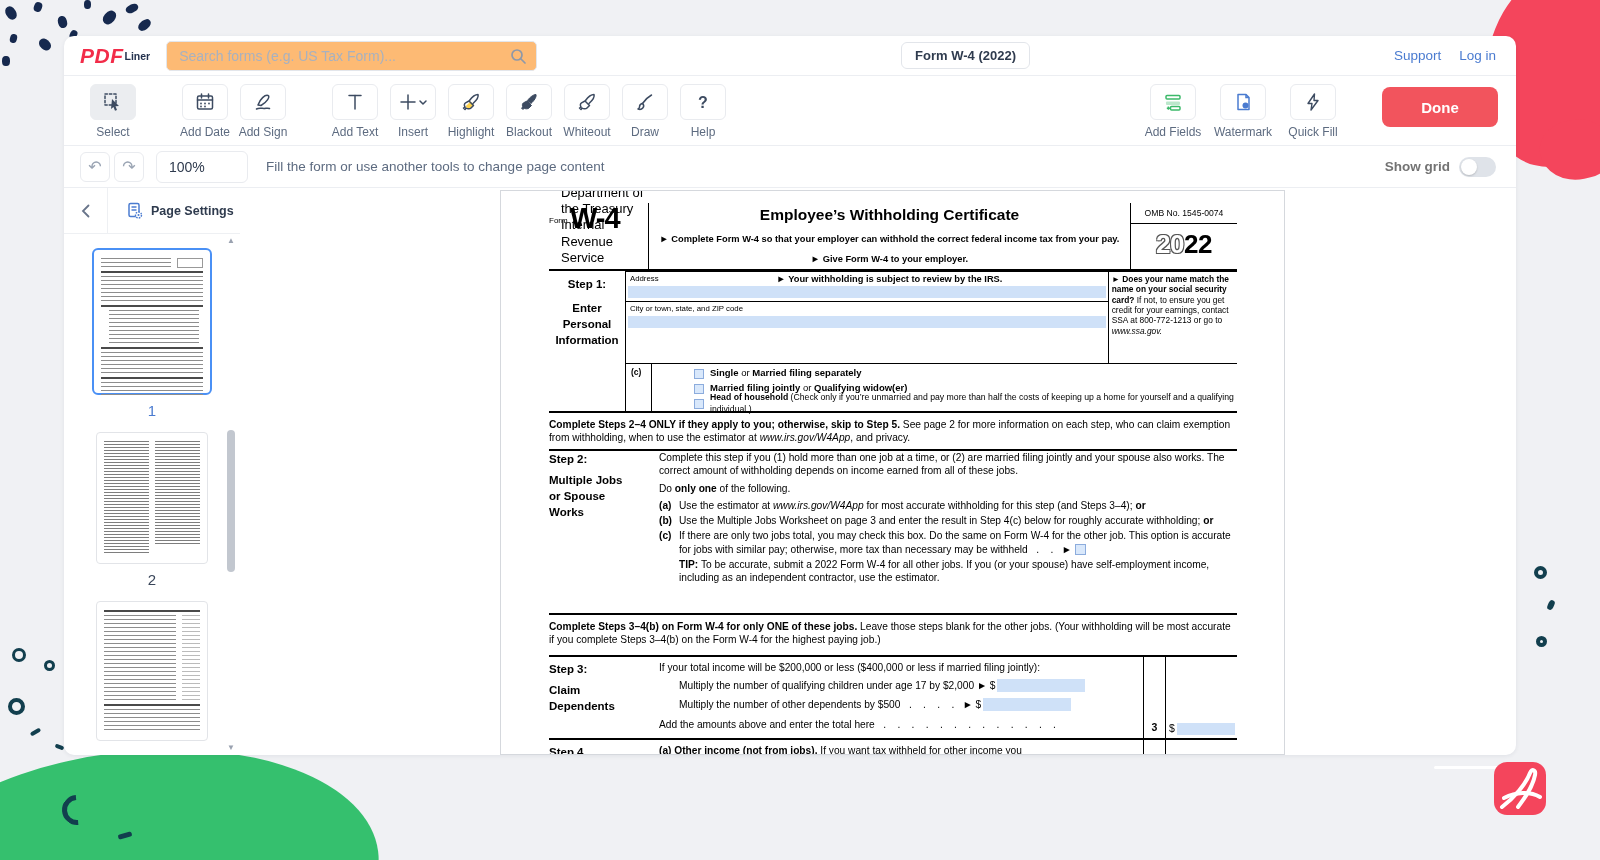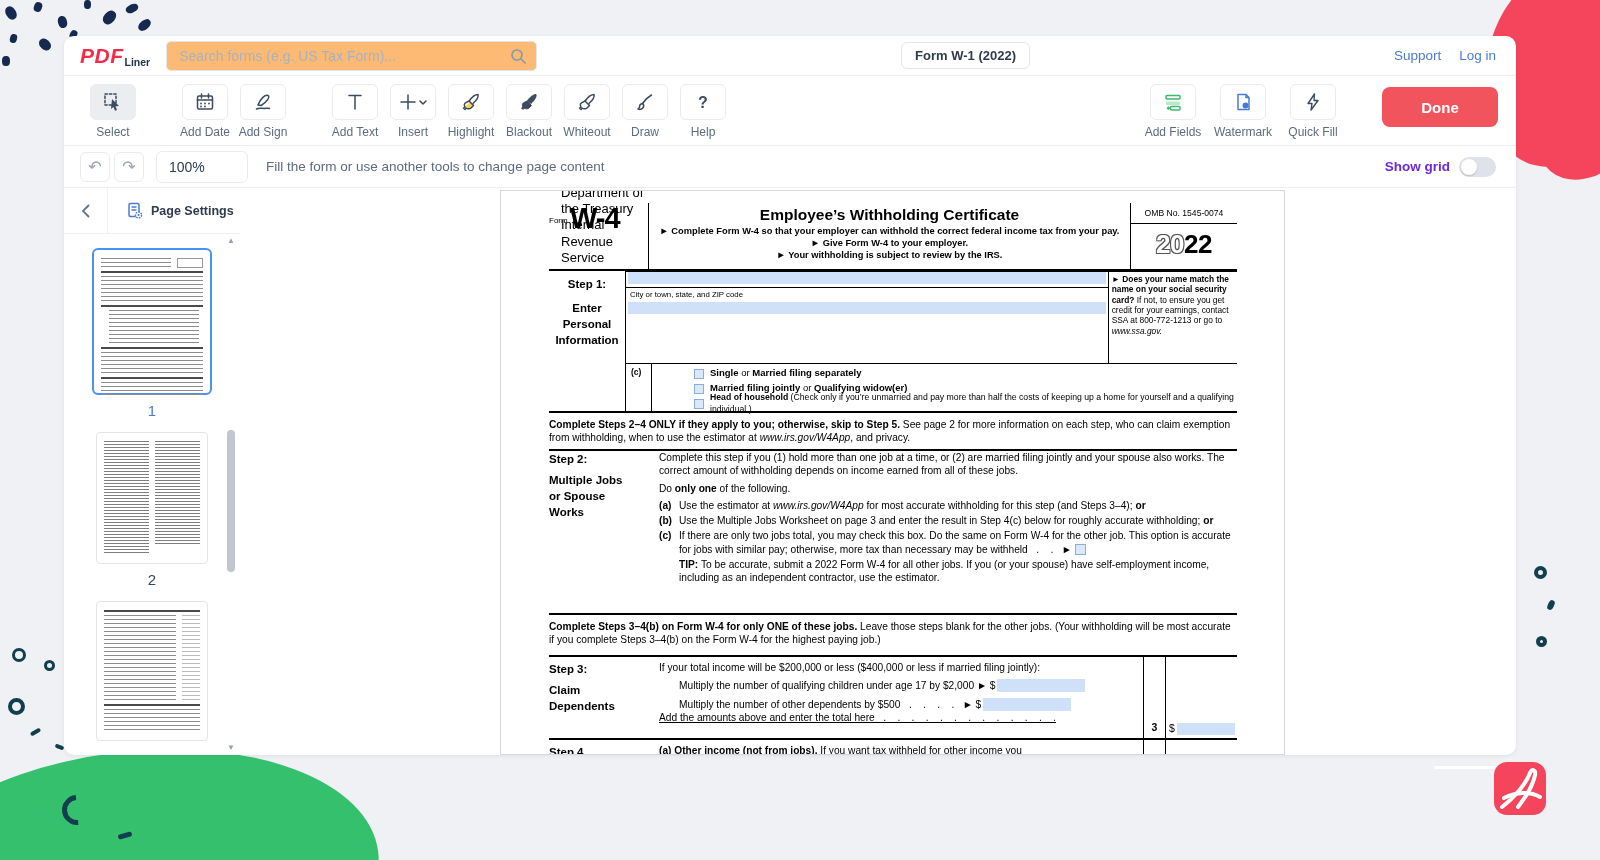--- a/index.html
+++ b/index.html
@@ -17,21 +17,21 @@
   .arcC { border-radius:50%; border:5px solid #123f4e; border-right-color:transparent; border-top-color:transparent; transform:rotate(40deg); background:transparent; }
   .acro-card { right:54px; top:762px; width:52px; height:53px; background:#f4455c; border-radius:13px; }
   .white-dash { left:1434px; top:766px; width:70px; height:3px; background:#fff; border-radius:2px; }
 
   
   .panel { position:absolute; left:64px; top:36px; width:1452px; height:719px; background:#fff;
            border-radius:10px; z-index:2; box-shadow:0 1px 4px rgba(40,50,80,.08); display:flex; flex-direction:column; overflow:hidden; }
 
   
   .hbar { height:40px; flex:none; border-bottom:1px solid #eceef2; display:flex; align-items:center; padding:0 20px 0 16px; }
-  .logo { display:flex; align-items:flex-end; margin-right:16px; cursor:pointer; }
+  .logo { display:flex; align-items:center; margin-right:16px; cursor:pointer; }
   .logo .pdf { font-size:21px; font-weight:800; color:#f22c49; letter-spacing:.5px; font-style:italic; }
   .logo .liner { font-size:10.5px; font-weight:700; color:#23314d; margin-left:1px; }
   .search { position:relative; width:371px; height:30px; }
   .search input { width:100%; height:100%; border:1px solid #e3e6eb; border-radius:5px; padding:0 34px 0 12px;
                   font-size:14px; color:#2f3b4e; font-family:inherit; background:#fdba74; }
   .search input::placeholder { color:#a7b1c0; }
   .search .mag { position:absolute; right:10px; top:6px; }
   .doc-pill { margin:0 auto; border:1px solid #e2e5ea; border-radius:6px; padding:5px 13px; font-size:13px; font-weight:700; color:#2f3b4e; background:#fff; }
   .hlinks { display:flex; gap:18px; font-size:13.5px; color:#4a7bd0; }
   .hlinks span { cursor:pointer; }
@@ -50,21 +50,21 @@
 
   
   .sbar { height:42px; flex:none; border-bottom:1px solid #eceef2; display:flex; align-items:center; padding:0 20px 0 16px; }
   .sq-btn { width:30px; height:30px; border:1px solid #e9ebef; border-radius:6px; background:#fff; display:flex; align-items:center; justify-content:center;
             color:#9aa4b3; font-size:16px; cursor:pointer; }
   .zoom-dd { margin-left:12px; width:92px; height:32px; border:1px solid #e9ebef; border-radius:6px; display:flex; align-items:center;
              padding:0 10px 0 12px; font-size:14px; color:#2f3b4e; cursor:pointer;gap:45px; }
   .zoom-dd .chev { margin-left:auto; }
   .hint { margin-left:18px; font-size:13.5px; color:#5d6b80; }
   .gridwrap { margin-left:auto; display:flex; align-items:center; gap:9px; }
-  .gridlbl { font-size:13.5px; font-weight:700; color:#6d28d9; }
+  .gridlbl { font-size:13.5px; font-weight:700; color:#737373; }
   .toggle { width:37px; height:20px; background:#dfe3e9; border-radius:10px; position:relative; cursor:pointer; }
   .toggle .knob { position:absolute; left:2px; top:2px; width:16px; height:16px; background:#fff; border-radius:50%; box-shadow:0 1px 2px rgba(0,0,0,.18); }
 
   
   .main { flex:1; display:flex; overflow:hidden; position:relative; }
   .side { width:176px; flex:none; position:relative; }
   .side-head { height:46px; display:flex; align-items:center; border-bottom:1px solid #eef0f3; }
   .collapse { width:44px; height:46px; display:flex; align-items:center; justify-content:center; cursor:pointer; border-right:1px solid #eef0f3; }
   .pset { display:flex; align-items:center; gap:7px; margin-left:18px; cursor:pointer; }
   .pset .txt { font-size:12.5px; font-weight:700; color:#2f3b4e; }
@@ -90,21 +90,21 @@
   .fld { background:#cfe1f8; height:12px; }
   .cbx { display:inline-block; width:10px; height:10px; background:#d9e8fb; border:1px solid #8cacdd; flex:none; }
 
   .w4-head { display:flex; height:68px; border-bottom:2px solid #000; }
   .wh-left { width:100px; flex:none; border-right:1.5px solid #000; position:relative; }
   .wh-form { position:absolute; left:0; top:13px; font-size:8px; }
   .wh-num { position:absolute; left:21px; top:-3px; font-size:29px; font-weight:700; letter-spacing:-1px; }
   .wh-dept { position:absolute; left:12px; bottom:3px; font-size:13px; line-height:1.25; }
   .wh-mid { flex:1; border-right:1.5px solid #000; text-align:center; padding:2px 6px 0; }
   .wh-title { font-size:15.5px; font-weight:700; }
-  .wh-sub { font-size:9.3px; font-weight:700; line-height:1.3; }
+  .wh-sub { font-size:9.3px; font-weight:700; line-height:1.3;margin-top:8px; }
   .wh-right { width:106px; flex:none; text-align:center; }
   .wh-omb { font-size:8.6px; padding:5px 0 4px; border-bottom:1.5px solid #000; }
   .wh-year { font-size:26px; font-weight:700; letter-spacing:-.5px; margin-top:4px; }
   .out { color:#fff; font-weight:700; text-shadow:-1px -1px 0 #555,1px -1px 0 #555,-1px 1px 0 #555,1px 1px 0 #555; }
 
   .t1 { display:flex; height:142px; border-bottom:2px solid #000; }
   .t1-label { width:76px; flex:none; padding-top:5px;text-align:center; }
   .s-label { font-size:11.5px; font-weight:700; line-height:1.4; }
   .t1-grid { flex:1; border-left:1.5px solid #000; display:flex; flex-direction:column; }
   .cell-lbl { font-size:7.8px; padding:2px 2px 2px 4px; white-space:nowrap; overflow:hidden; }
@@ -131,21 +131,21 @@
   .s2-text p { margin-bottom:4px; }
   .it { display:flex; margin-bottom:2px; }
   .it-lbl { width:20px; flex:none; font-weight:700; }
   .it-body { flex:1; position:relative; padding-right:2px; }
   .tipwrap { margin-left:20px; }
 
   .s3 { display:flex; height:83px; border-bottom:2px solid #000; }
   .s3-label { width:110px; flex:none; padding-top:4px; }
   .s3-text { flex:1; padding-top:4px; }
   .s3-ind { padding-left:20px; margin-top:5px; display:flex; align-items:center; }
-  .s3-add { display:flex; align-items:flex-start;text-decoration:underline; }
+  .s3-add { margin-top:7px; display:flex; align-items:flex-start; }
   .s3-box { width:22px; flex:none; border-left:1px solid #000; position:relative; }
   .s3-amt { width:72px; flex:none; border-left:1px solid #000; position:relative; }
   .s3-box .n { position:absolute; bottom:3px; left:0; right:0; text-align:center; font-weight:700; font-size:10.5px; }
   .s3-amt .aw { position:absolute; bottom:2px; left:3px; right:2px; display:flex; align-items:center; gap:2px; font-size:10.5px; }
   .s3-amt .aw .fld { flex:1; }
   .infld { display:inline-block; width:88px; height:13px; background:#cfe1f8; vertical-align:-3px; margin-left:2px; }
 
   .s4 { display:flex; }
   .s4-label { width:110px; flex:none; padding-top:4px; }
   .s4-text { flex:1; padding-top:4px; }
@@ -197,21 +197,21 @@
       <span class="pdf">PDF</span>
       <span class="liner">Liner</span>
     </div>
     <div class="search">
       <input type="text" placeholder="Search forms (e.g. US Tax Form)..." style="">
       <svg class="mag" width="18" height="18" viewBox="0 0 18 18">
         <circle cx="8" cy="8" r="5" fill="none" stroke="#8d98a9" stroke-width="1.7"></circle>
         <line x1="12" y1="12" x2="16" y2="16" stroke="#8d98a9" stroke-width="1.7" stroke-linecap="round"></line>
       </svg>
     </div>
-    <div class="doc-pill">Form W-1 (2022)</div>
+    <div class="doc-pill">Form W-4 (2022)</div>
     <div class="hlinks">
       <span>Support</span>
       <span>Log in</span>
     </div>
   </div>
 
   <div class="tbar">
     <div class="tool active">
       <div class="box">
           <svg width="22" height="22" viewBox="0 0 22 22">
@@ -461,20 +461,21 @@
             <div class="t1-label">
               <div class="s-label">Step 1:</div>
               <div class="s-label" style="margin-top:8px">Enter</div>
               <div class="s-label">Personal</div>
               <div class="s-label">Information</div>
             </div>
             <div class="t1-grid">
               <div class="t1-mid">
                 <div class="mid-left">
                   <div class="addr">
+                    <div class="cell-lbl">Address</div>
                     <div class="fld-wrap">
                         <div class="fld"></div>
                       </div>
                   </div>
                   <div class="cityc">
                     <div class="cell-lbl">City or town, state, and ZIP code</div>
                     <div class="fld-wrap">
                         <div class="fld"></div>
                       </div>
                   </div>

